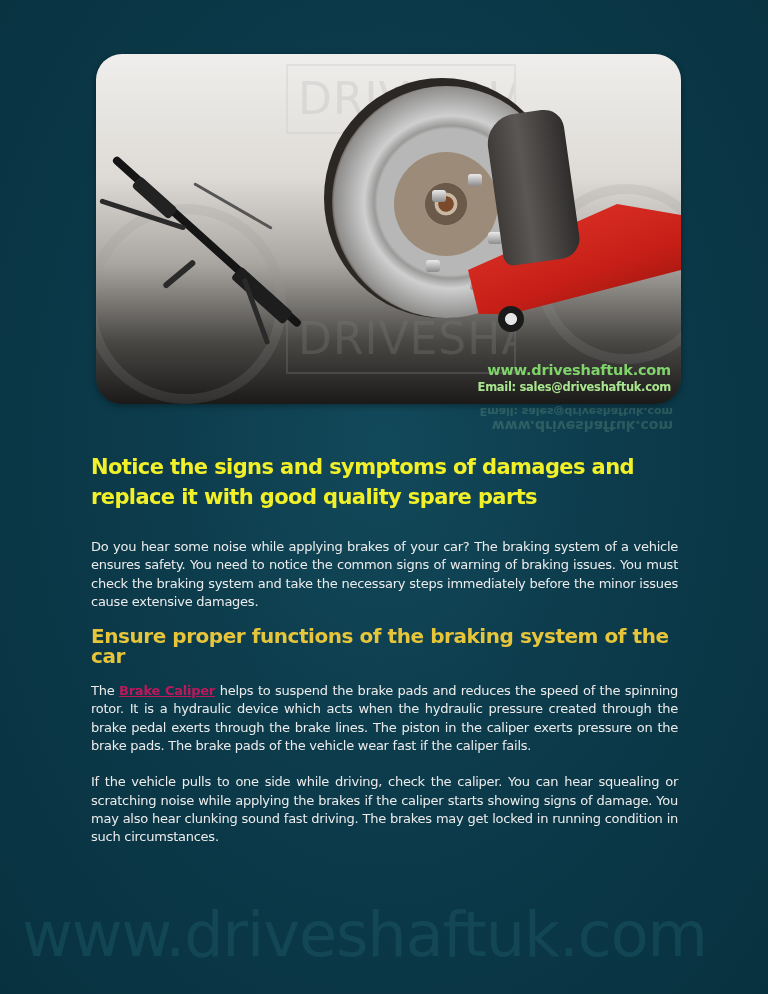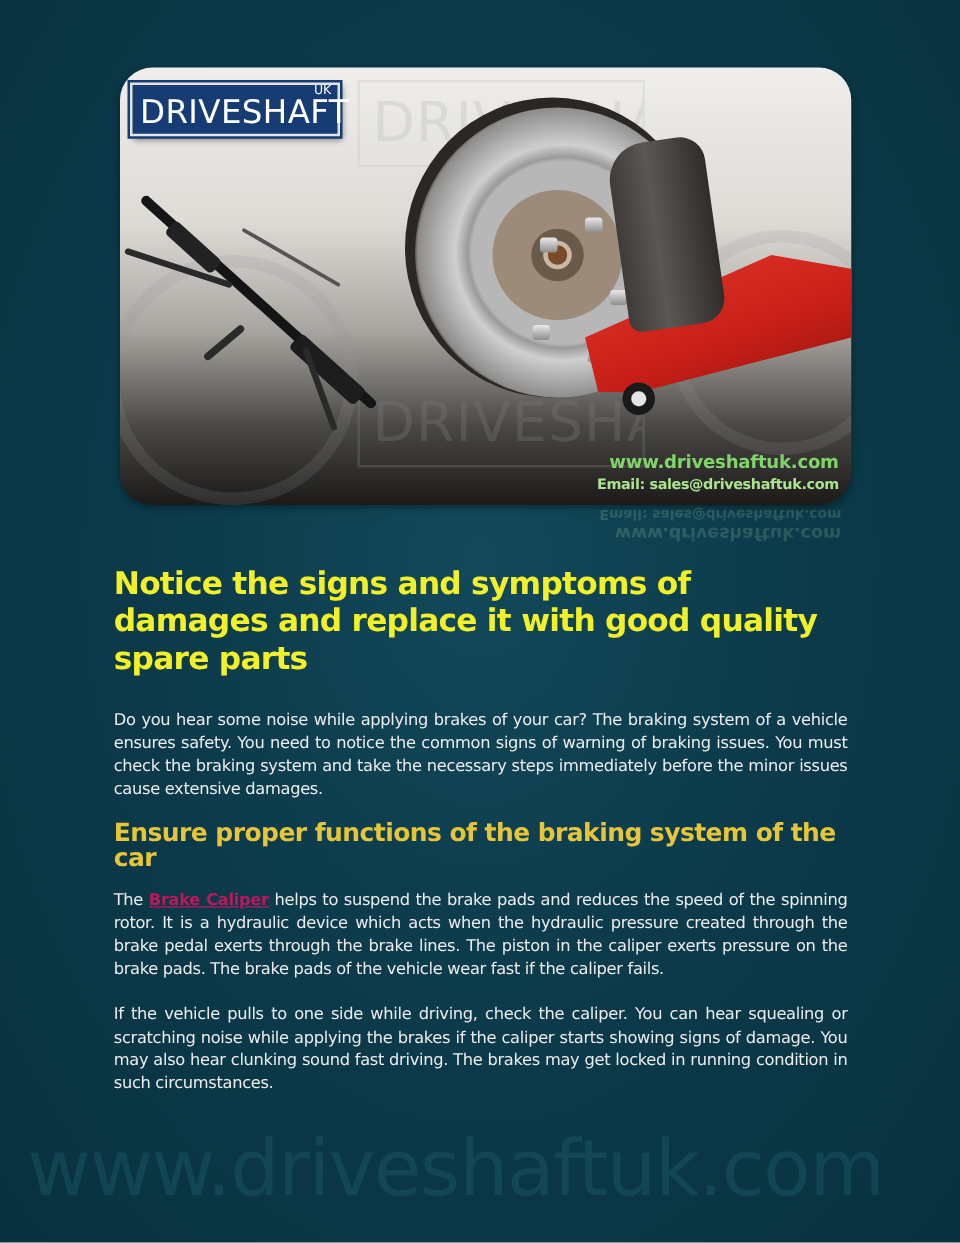--- a/index.html
+++ b/index.html
@@ -105,21 +105,21 @@
     .contact {
       position: absolute; right: 10px; bottom: 9px; text-align: right;
       font-family: "DejaVu Sans", sans-serif; font-weight: bold;
     }
     .contact .web { color: #7fd46a; font-size: 14.5px; line-height: 20px; letter-spacing: -.2px; }
     .contact .email { color: #a9e58f; font-size: 11.5px; line-height: 15px; letter-spacing: -.3px; }
 
     
     .article { position: absolute; left: 91px; top: 452px; width: 587px; color: #ececec; }
     .h1 {
-      color: #f2f028; font-weight: bold; font-size: 25px; line-height: 30px;
+      color: #f2f028; font-weight: bold; font-size: 21px; line-height: 30px;
       font-family: "DejaVu Sans", sans-serif; letter-spacing: -.6px;
     }
     .p {
       font-size: 13px; line-height: 18.3px; text-align: justify; color: #ececec;
       font-family: "DejaVu Sans", sans-serif; letter-spacing: -.25px;
     }
     .h2 {
       color: #e6c53a; font-weight: bold; font-size: 20px; line-height: 20px;
       font-family: "DejaVu Sans", sans-serif; letter-spacing: -.45px;
     }
@@ -162,24 +162,20 @@
       <div class="stud" style="left:158px;top:150px;"></div>
       <div class="stud" style="left:96px;top:178px;"></div>
       <div class="stud" style="left:140px;top:196px;"></div>
     </div>
     <div class="jack"></div>
     <div class="jack-wheel"></div>
     <div style="position:absolute;left:234px;top:28px;width:250px;height:250px;">
       <div class="caliper"></div>
     </div>
 
-    <div class="logo">
-      <span class="logo-uk">UK</span>
-      <span class="logo-text">DRIVESHAFT</span>
-    </div>
 
     <div class="contact">
       <div class="web">www.driveshaftuk.com</div>
       <div class="email">Email: sales@driveshaftuk.com</div>
     </div>
   </div>
 
   <div class="banner-reflection">
     <div class="refl-inner">
       <div class="r-web">www.driveshaftuk.com</div>

